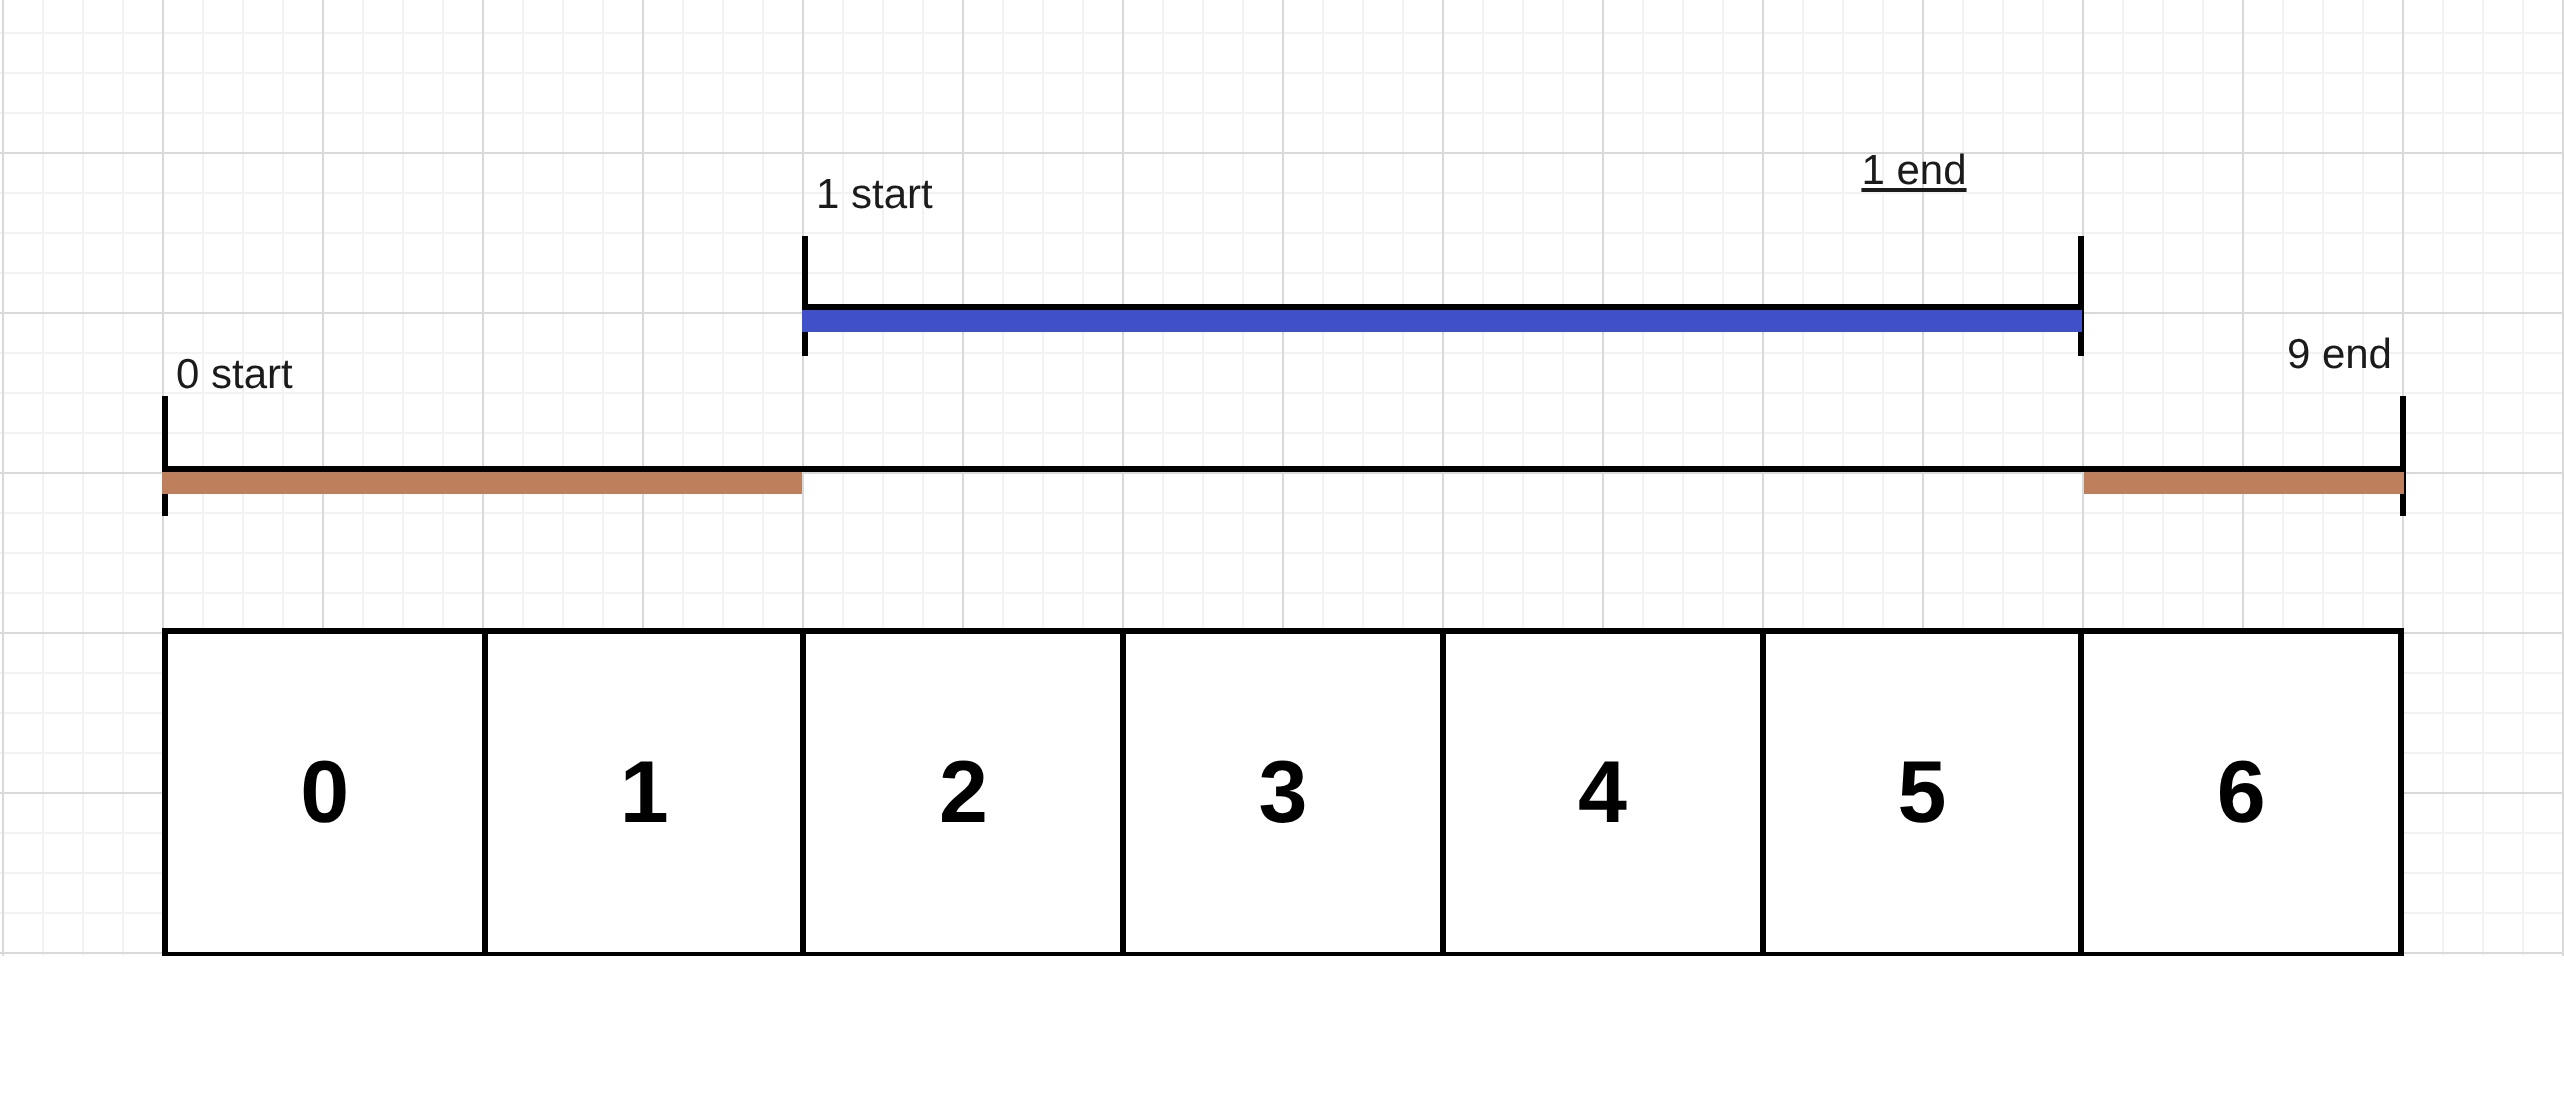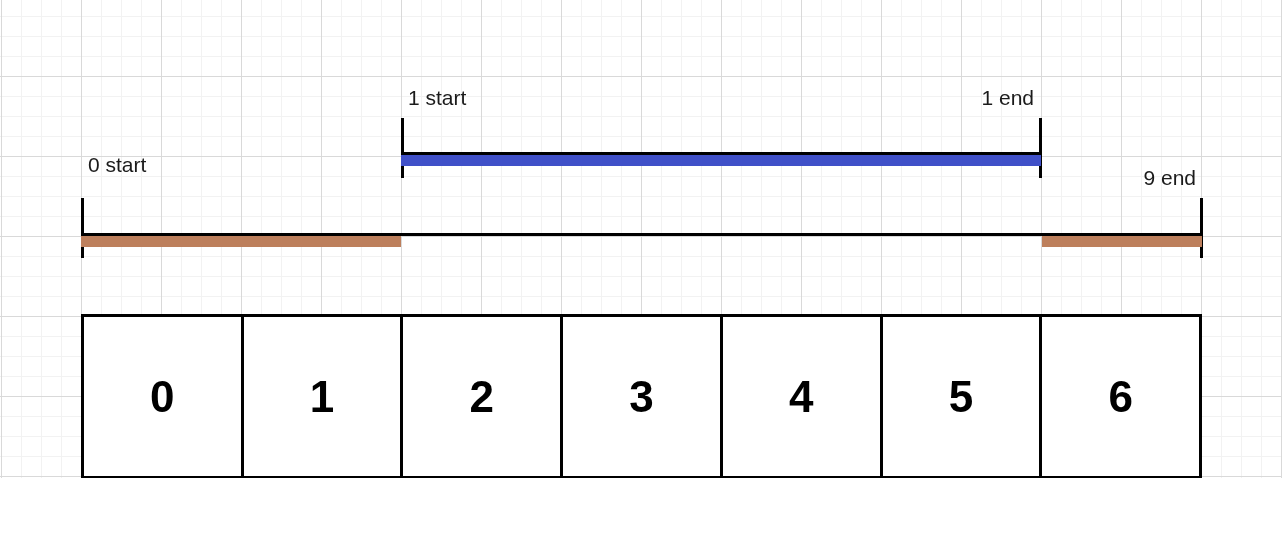--- a/index.html
+++ b/index.html
@@ -71,33 +71,33 @@
   .cell:last-child { border-right: none; }
 </style>
 </head>
 <body>
 
 <div id="canvas">
 
   <div>
     <div class="band-label" style="left:408px; top:86px;">1 start</div>
 
-    <div class="band-label" style="left:880px; top:86px; width:154px; text-align:right;">1 end</div>
+    <div class="band-label" style="left:880px; top:74px; width:154px; text-align:center;text-decoration:underline;">1 end</div>
 
     <div class="tick" style="left:401px; top:118px; height:60px;"></div>
 
     <div class="tick" style="left:1039px; top:118px; height:60px;"></div>
 
     <div class="baseline" style="left:401px; top:152px; width:641px;"></div>
 
     <div class="bar-fill" style="left:401px; top:155px; width:640px; background:#4050c8;"></div>
   </div>
 
   <div>
-    <div class="band-label" style="left:88px; top:153px;">0 start</div>
+    <div class="band-label" style="left:88px; top:176px;">0 start</div>
 
     <div class="band-label" style="left:1040px; top:166px; width:156px; text-align:right;">9 end</div>
 
     <div class="tick" style="left:81px; top:198px; height:60px;"></div>
 
     <div class="tick" style="left:1200px; top:198px; height:60px;"></div>
 
     <div class="baseline" style="left:81px; top:233px; width:1122px;"></div>
 
     <div class="bar-fill" style="left:81px; top:236px; width:320px; background:#bd7f5c;"></div>

